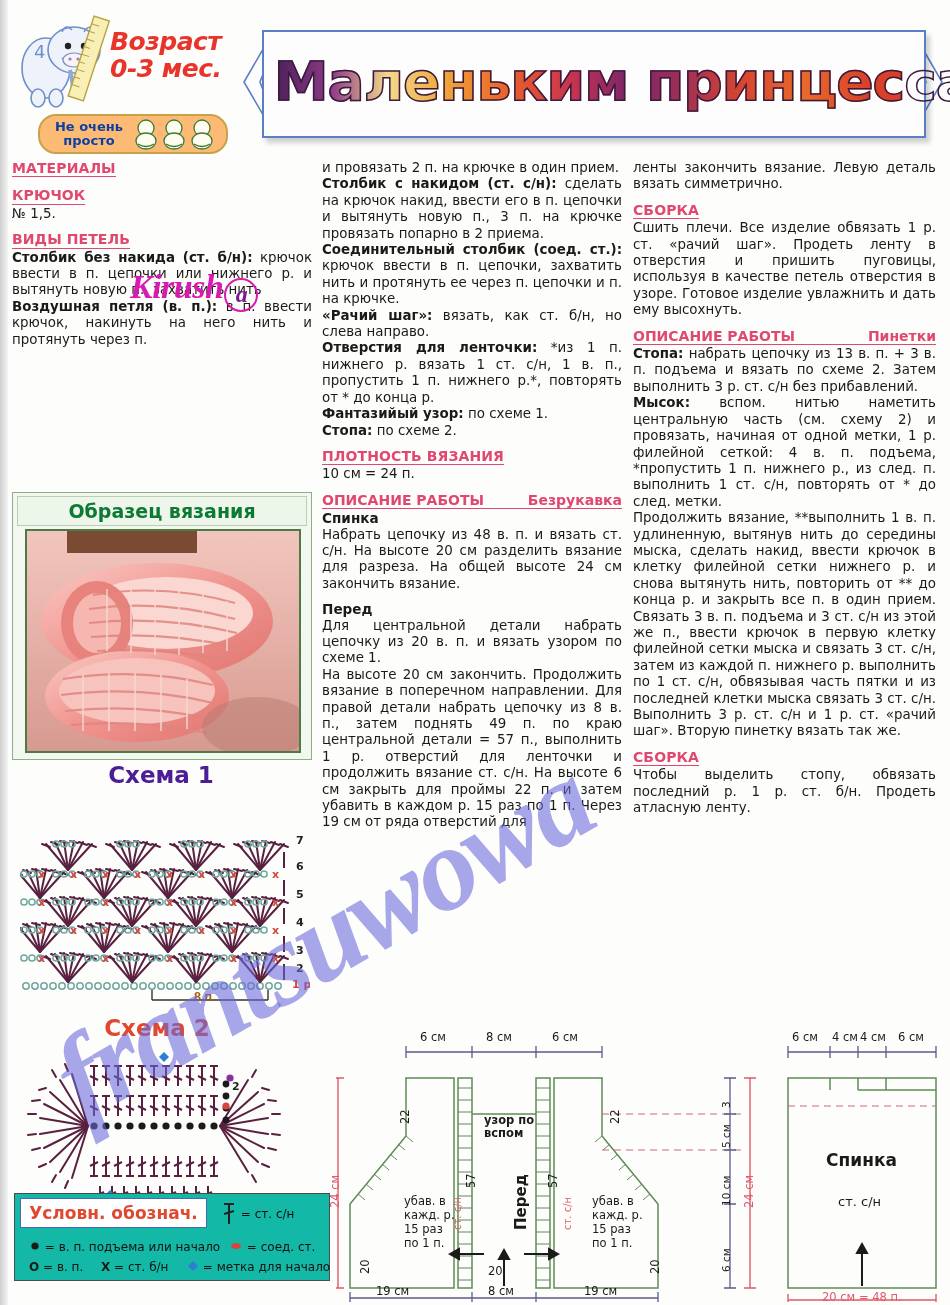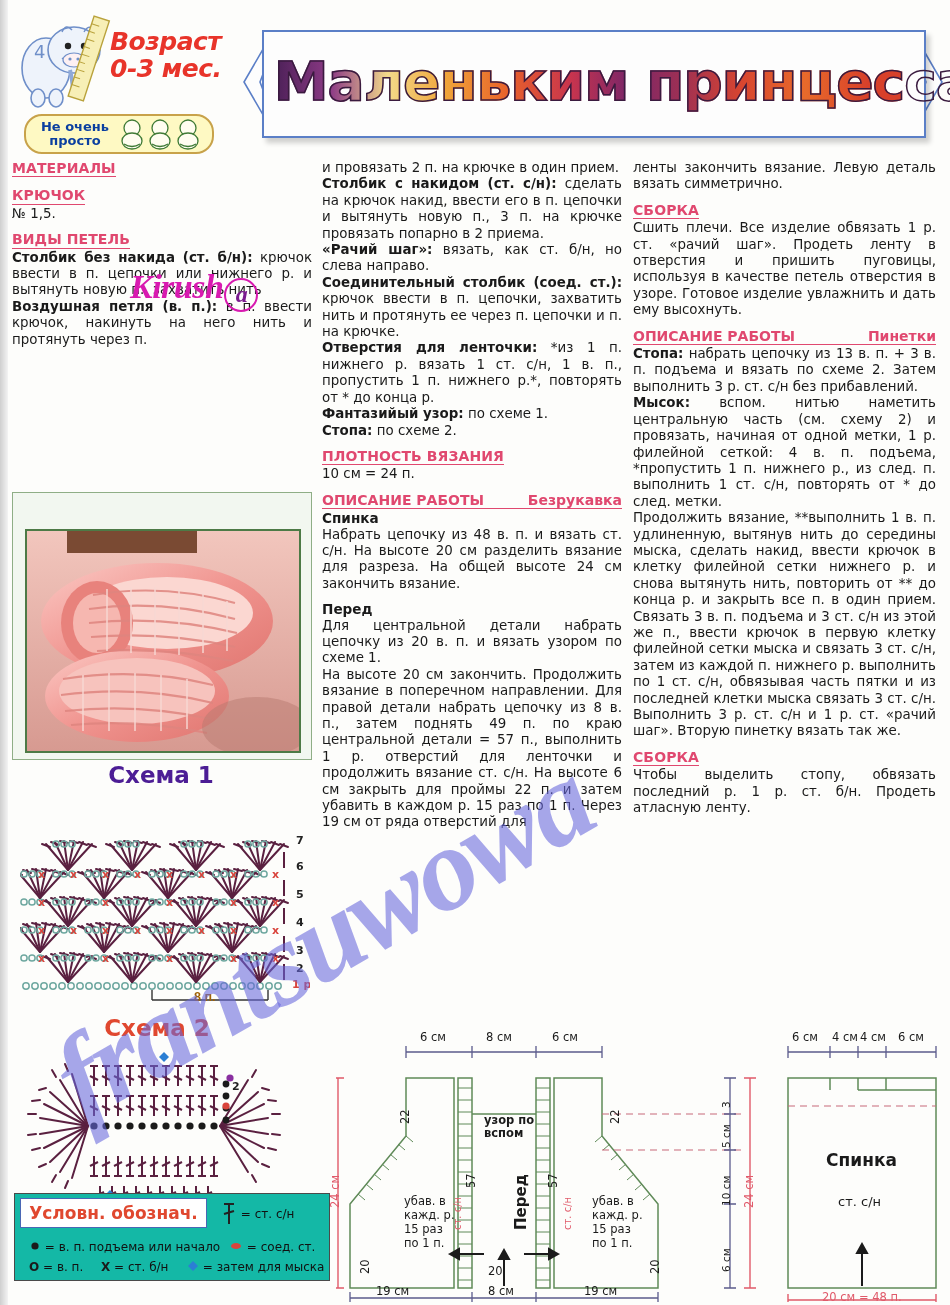--- a/index.html
+++ b/index.html
@@ -14,21 +14,21 @@
   
   .margin-strip{position:absolute;left:0;top:0;width:8px;height:1305px;background:linear-gradient(90deg,#cfcfcf,#f3f3f3);}
 
   
   .header{position:absolute;left:8px;top:6px;width:934px;height:150px;}
   .hippo-box{position:absolute;left:4px;top:4px;width:215px;height:145px;}
   .hippo-svg{position:absolute;left:0;top:0;}
   .age-text{position:absolute;left:98px;top:18px;width:120px;color:#e8342a;
      font-family:"DejaVu Sans",sans-serif;font-weight:bold;font-size:25px;line-height:27px;
      font-style:italic;letter-spacing:-.5px;text-shadow:1px 1px 0 #fff;}
-  .diff-box{position:absolute;left:16px;top:108px;width:186px;height:36px;border:2px solid #c8a24a;border-radius:18px;background:#fef9c3;}
+  .diff-box{position:absolute;left:30px;top:108px;width:186px;height:36px;border:2px solid #c8a24a;border-radius:18px;background:#fdba74;}
   .diff-label{position:absolute;left:10px;top:4px;width:78px;color:#0b3fa0;font-weight:bold;font-size:13px;line-height:14px;text-align:center;font-family:"DejaVu Sans",sans-serif;}
   .ducks{position:absolute;left:92px;top:2px;}
 
   .banner{position:absolute;left:232px;top:16px;width:706px;height:122px;}
   .banner-bg{position:absolute;left:22px;top:8px;width:660px;height:104px;background:#fdfdfd;border:2px solid #5b7fc7;box-shadow:4px 5px 5px rgba(0,0,0,.18);}
   .banner-title{position:absolute;left:40px;top:26px;width:620px;height:70px;
      font-family:"DejaVu Sans",sans-serif;font-weight:bold;font-size:54px;line-height:68px;
      letter-spacing:-1px;white-space:nowrap;
      background:linear-gradient(90deg,#4b2057 0%,#8d3a86 9%,#f3d98a 18%,#f0a63a 27%,#e8612a 37%,#c8344e 47%,#7b2668 56%,#9c2f55 64%,#d8452f 74%,#e86a2b 84%,#d8402a 94%);
      -webkit-background-clip:text;background-clip:text;color:transparent;
@@ -194,22 +194,22 @@
     <div class="h-sec">ВИДЫ ПЕТЕЛЬ</div>
     <p><span class="b">Столбик без накида (ст. б/н):</span><span> крючок ввести в п. цепочки или нижнего р. и вытянуть новую п., захватить нить</span></p>
     <p><span class="b">Воздушная петля (в. п.):</span><span> в п. ввести крючок, накинуть на него нить и протянуть через п.</span></p>
   </div>
 
   <div class="kirusha"><span>Kirush</span><span class="at">a</span></div>
 
   <div class="col col2">
     <p>и провязать 2 п. на крючке в один прием.</p>
     <p><span class="b">Столбик с накидом (ст. с/н):</span><span> сделать на крючок накид, ввести его в п. цепочки и вытянуть новую п., 3 п. на крючке провязать попарно в 2 приема.</span></p>
+    <p><span class="b">Соединительный столбик (соед. ст.):</span><span> крючок ввести в п. цепочки, захватить нить и протянуть ее через п. цепочки и п. на крючке.</span></p>
     <p><span class="b">«Рачий шаг»:</span><span> вязать, как ст. б/н, но слева направо.</span></p>
-    <p><span class="b">Соединительный столбик (соед. ст.):</span><span> крючок ввести в п. цепочки, захватить нить и протянуть ее через п. цепочки и п. на крючке.</span></p>
     <p><span class="b">Отверстия для ленточки:</span><span> *из 1 п. нижнего р. вязать 1 ст. с/н, 1 в. п., пропустить 1 п. нижнего р.*, повторять от * до конца р.</span></p>
     <p><span class="b">Фантазийый узор:</span><span> по схеме 1.</span></p>
     <p><span class="b">Стопа:</span><span> по схеме 2.</span></p>
     <div class="sp"></div>
     <div class="h-sec">ПЛОТНОСТЬ ВЯЗАНИЯ</div>
     <p>10 см = 24 п.</p>
     <div class="sp"></div>
     <div class="h-row">
       <span>ОПИСАНИЕ РАБОТЫ</span>
       <span>Безрукавка</span>
@@ -234,20 +234,21 @@
     </div>
     <p><span class="b">Стопа:</span><span> набрать цепочку из 13 в. п. + 3 в. п. подъема и вязать по схеме 2. Затем выполнить 3 р. ст. с/н без прибавлений.</span></p>
     <p><span class="b">Мысок:</span><span> вспом. нитью наметить центральную часть (см. схему 2) и провязать, начиная от одной метки, 1 р. филейной сеткой: 4 в. п. подъема, *пропустить 1 п. нижнего р., из след. п. выполнить 1 ст. с/н, повторять от * до след. метки.</span></p>
     <p>Продолжить вязание, **выполнить 1 в. п. удлиненную, вытянув нить до середины мыска, сделать накид, ввести крючок в клетку филейной сетки нижнего р. и снова вытянуть нить, повторить от ** до конца р. и закрыть все п. в один прием. Связать 3 в. п. подъема и 3 ст. с/н из этой же п., ввести крючок в первую клетку филейной сетки мыска и связать 3 ст. с/н, затем из каждой п. нижнего р. выполнить по 1 ст. с/н, обвязывая часть пятки и из последней клетки мыска связать 3 ст. с/н. Выполнить 3 р. ст. с/н и 1 р. ст. «рачий шаг». Вторую пинетку вязать так же.</p>
     <div class="sp"></div>
     <div class="h-sec">СБОРКА</div>
     <p>Чтобы выделить стопу, обвязать последний р. 1 р. ст. б/н. Продеть атласную ленту.</p>
   </div>
 
   <div class="sample-box">
+    <div class="sample-title">Образец вязания</div>
     <div class="photo">
       <svg width="272" height="220" viewBox="0 0 272 220">
         <defs>
           <linearGradient id="skin" x1="0" y1="0" x2="0" y2="1">
             <stop offset="0" stop-color="#f2c6bd"></stop>
               <stop offset="1" stop-color="#d79a91"></stop>
           </linearGradient>
           <linearGradient id="pinkY" x1="0" y1="0" x2="1" y2="1">
             <stop offset="0" stop-color="#fbc9c4"></stop>
               <stop offset="0.5" stop-color="#f0948f"></stop>
@@ -805,21 +806,21 @@
 
     <div class="lg-item" style="left:86px;top:66px;">
       <span style="font-weight:bold;color:#1b1b1b;">X</span>
       <span>= ст. б/н</span>
     </div>
 
     <div class="lg-item" style="left:172px;top:66px;">
       <svg width="12" height="12" viewBox="0 0 12 12" style="vertical-align:-1px">
         <path d="M6 1 l5 5 -5 5 -5 -5 z" fill="#2b7fd4"></path>
       </svg>
-      <span>= затем для мыска</span>
+      <span>= метка для начало</span>
     </div>
   </div>
 
   <div class="diagrams">
     <svg width="606" height="284" viewBox="0 0 606 284">
       <g stroke="#5f8a58" stroke-width="1.5" fill="none">
 
         <path d="M14 270 V186 L70 118 V60 H118 V270 Z"></path>
 
         <rect x="122" y="60" width="14" height="210"></rect>

